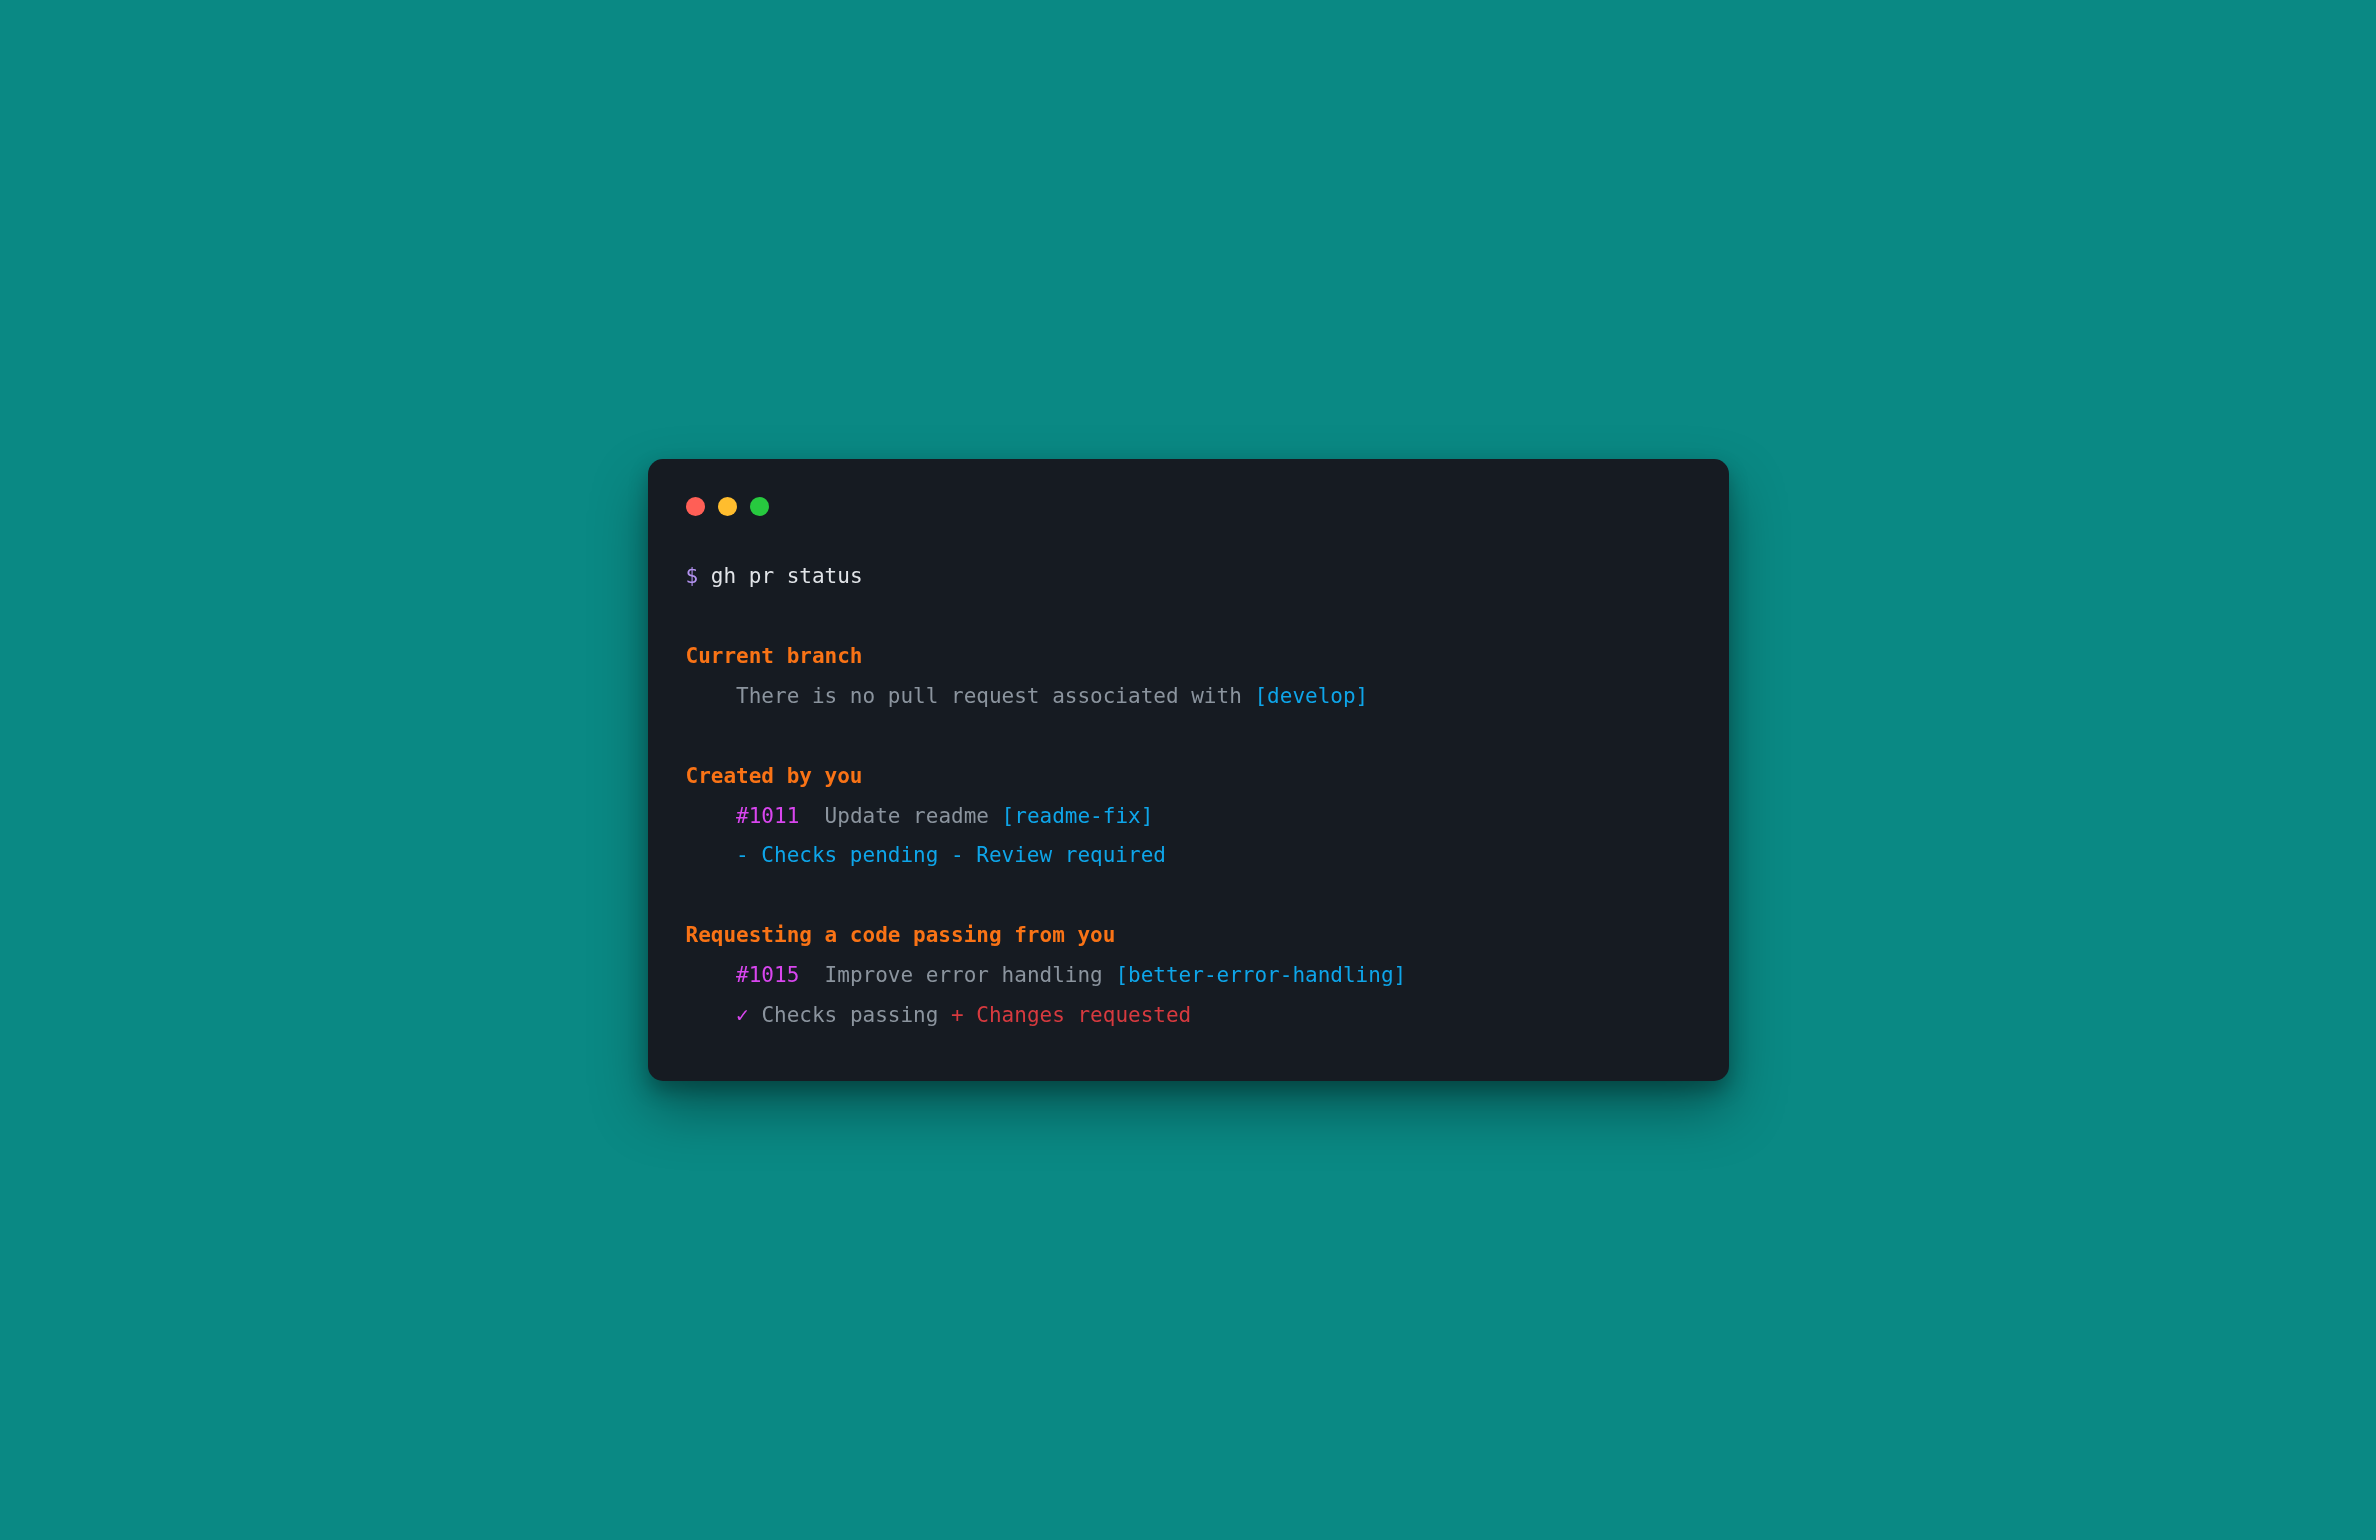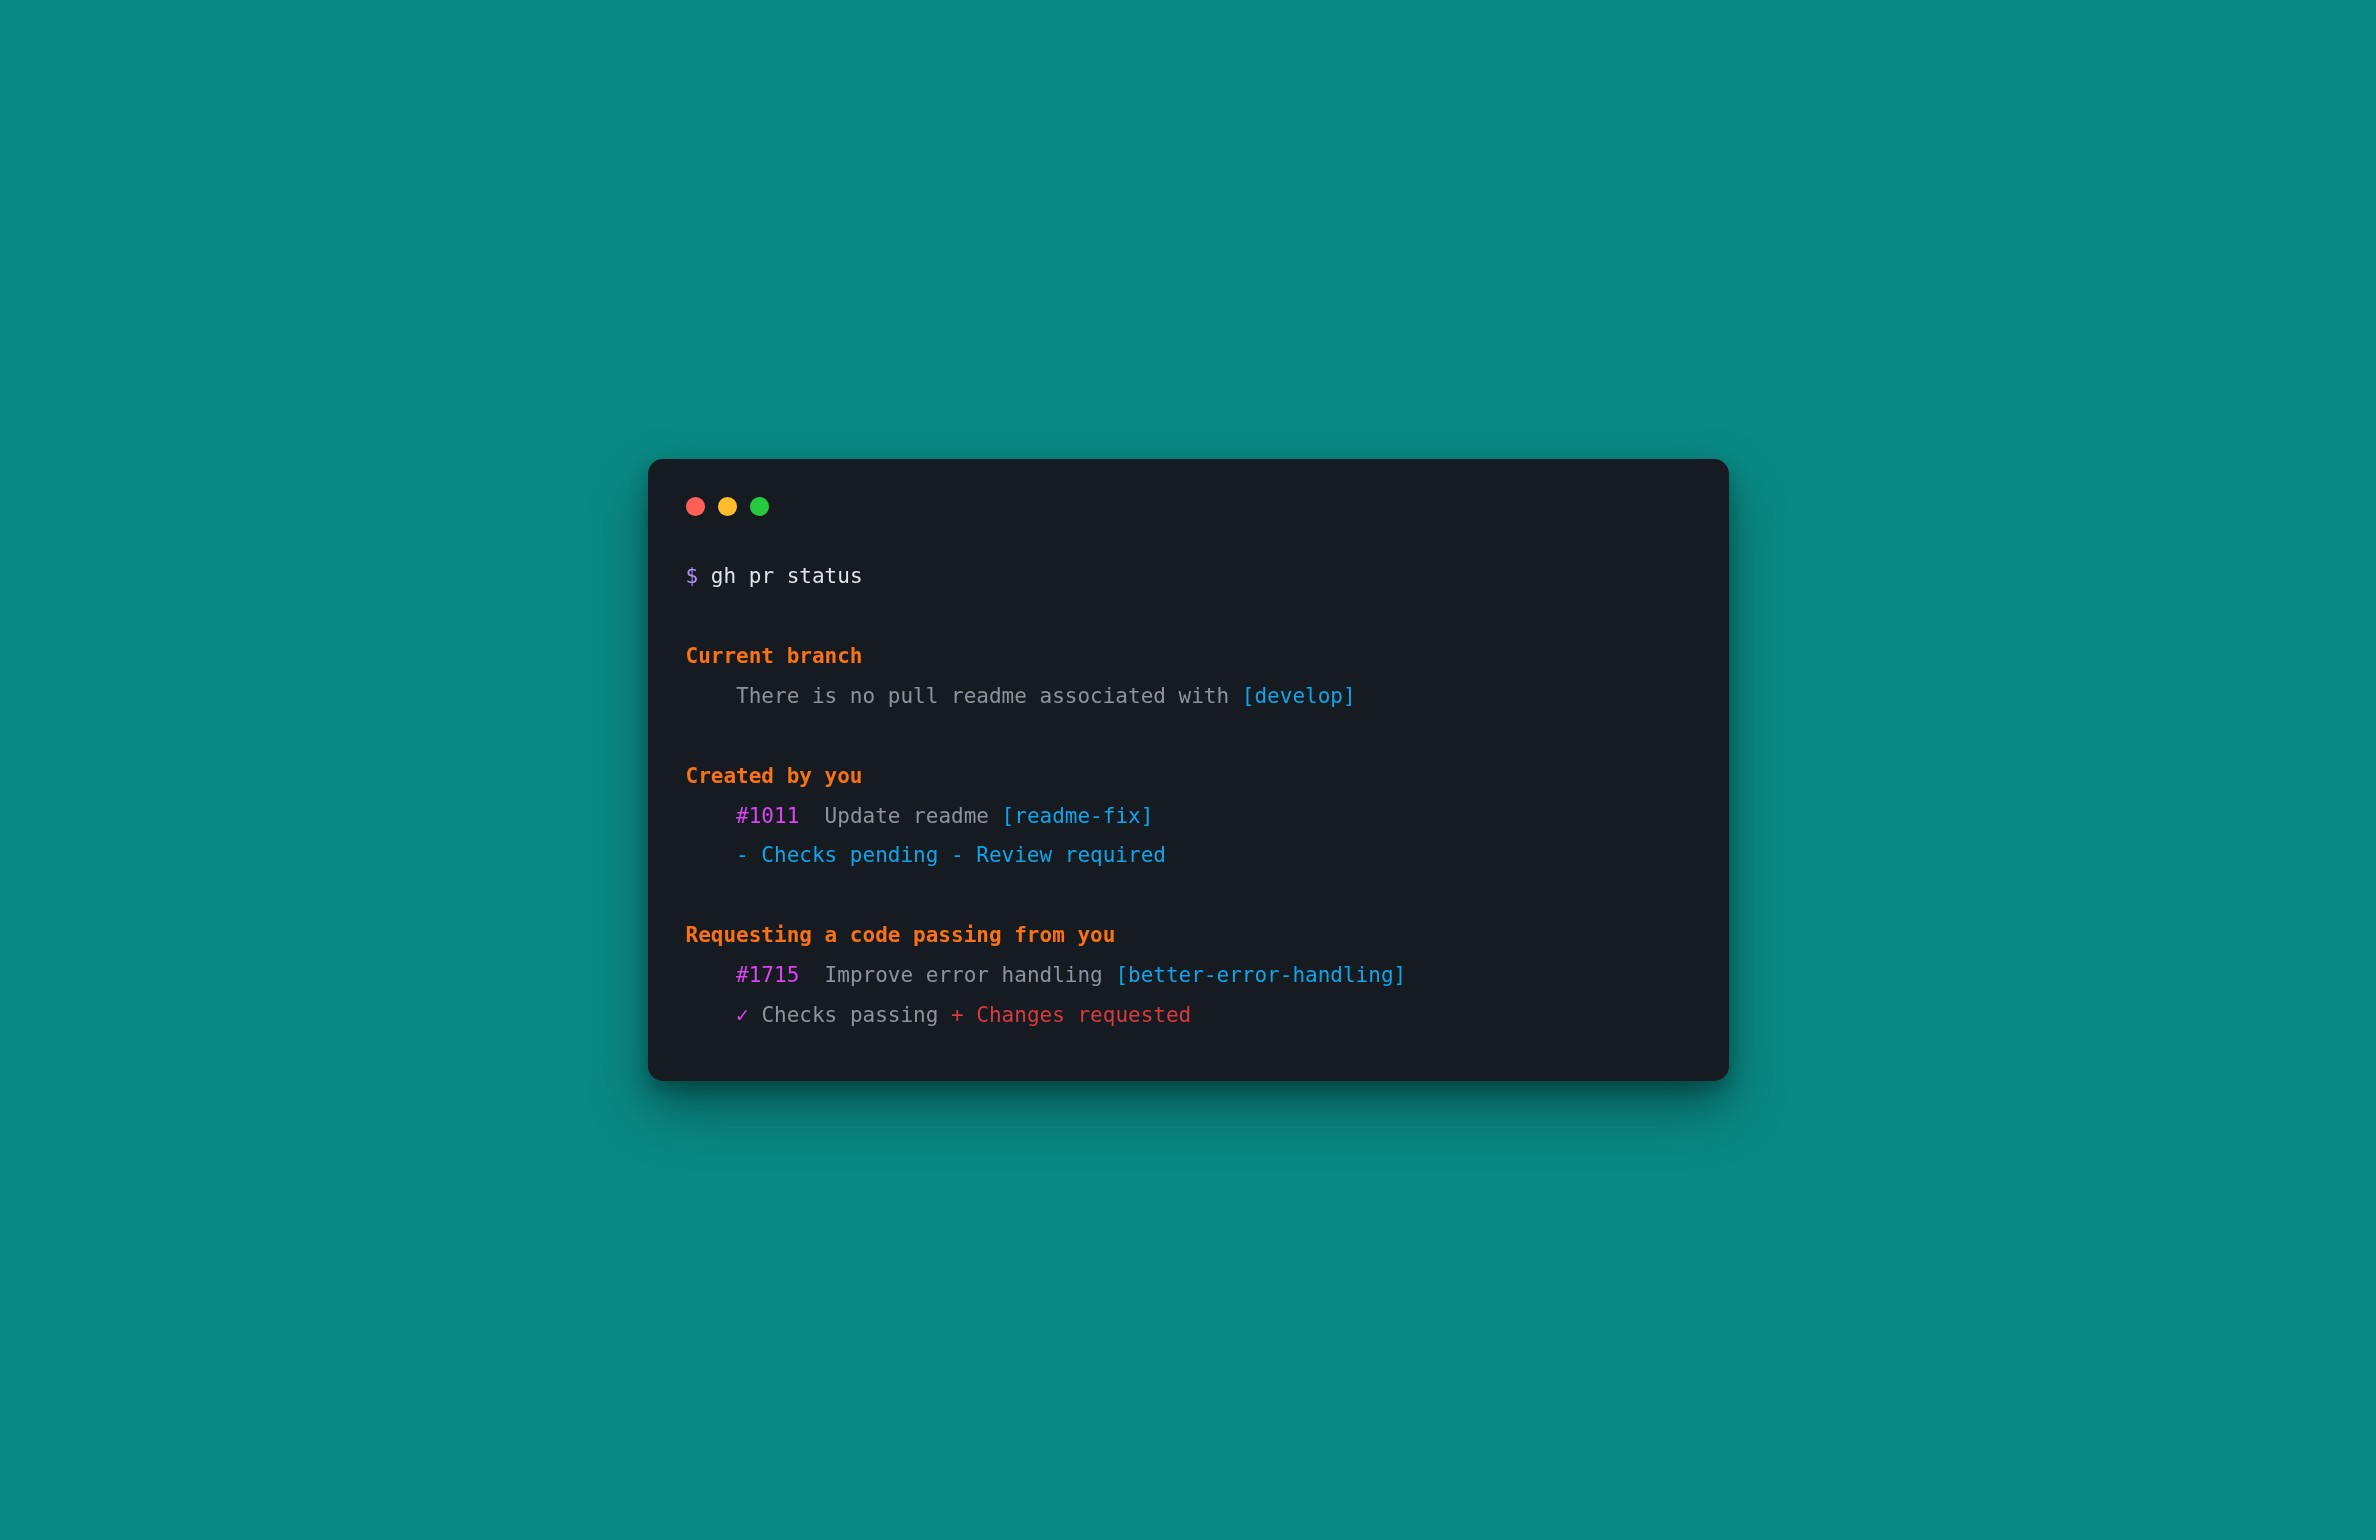--- a/index.html
+++ b/index.html
@@ -52,23 +52,23 @@
 <div class="terminal">
   <div class="traffic-lights">
     <div class="tl-dot tl-red"></div>
     <div class="tl-dot tl-yellow"></div>
     <div class="tl-dot tl-green"></div>
   </div>
 
   <div class="content"><span class="prompt-sign">$</span> <span class="cmd">gh pr status</span>
 
 <span class="heading">Current branch</span>
-    <span class="muted">There is no pull readme associated with </span><span class="cyan">[develop]</span>
+    <span class="muted">There is no pull request associated with </span><span class="cyan">[develop]</span>
 
 <span class="heading">Created by you</span>
     <span class="green">#1011</span>  <span class="muted">Update readme </span><span class="cyan">[readme-fix]</span>
     <span class="yellow">- Checks pending - Review required</span>
 
 <span class="heading">Requesting a code passing from you</span>
-    <span class="green">#1715</span>  <span class="muted">Improve error handling </span><span class="cyan">[better-error-handling]</span>
+    <span class="green">#1015</span>  <span class="muted">Improve error handling </span><span class="cyan">[better-error-handling]</span>
     <span class="green">✓</span><span class="muted"> Checks passing </span><span class="red">+</span><span class="red"> Changes requested</span></div>
 </div>
 
 
 </body></html>

